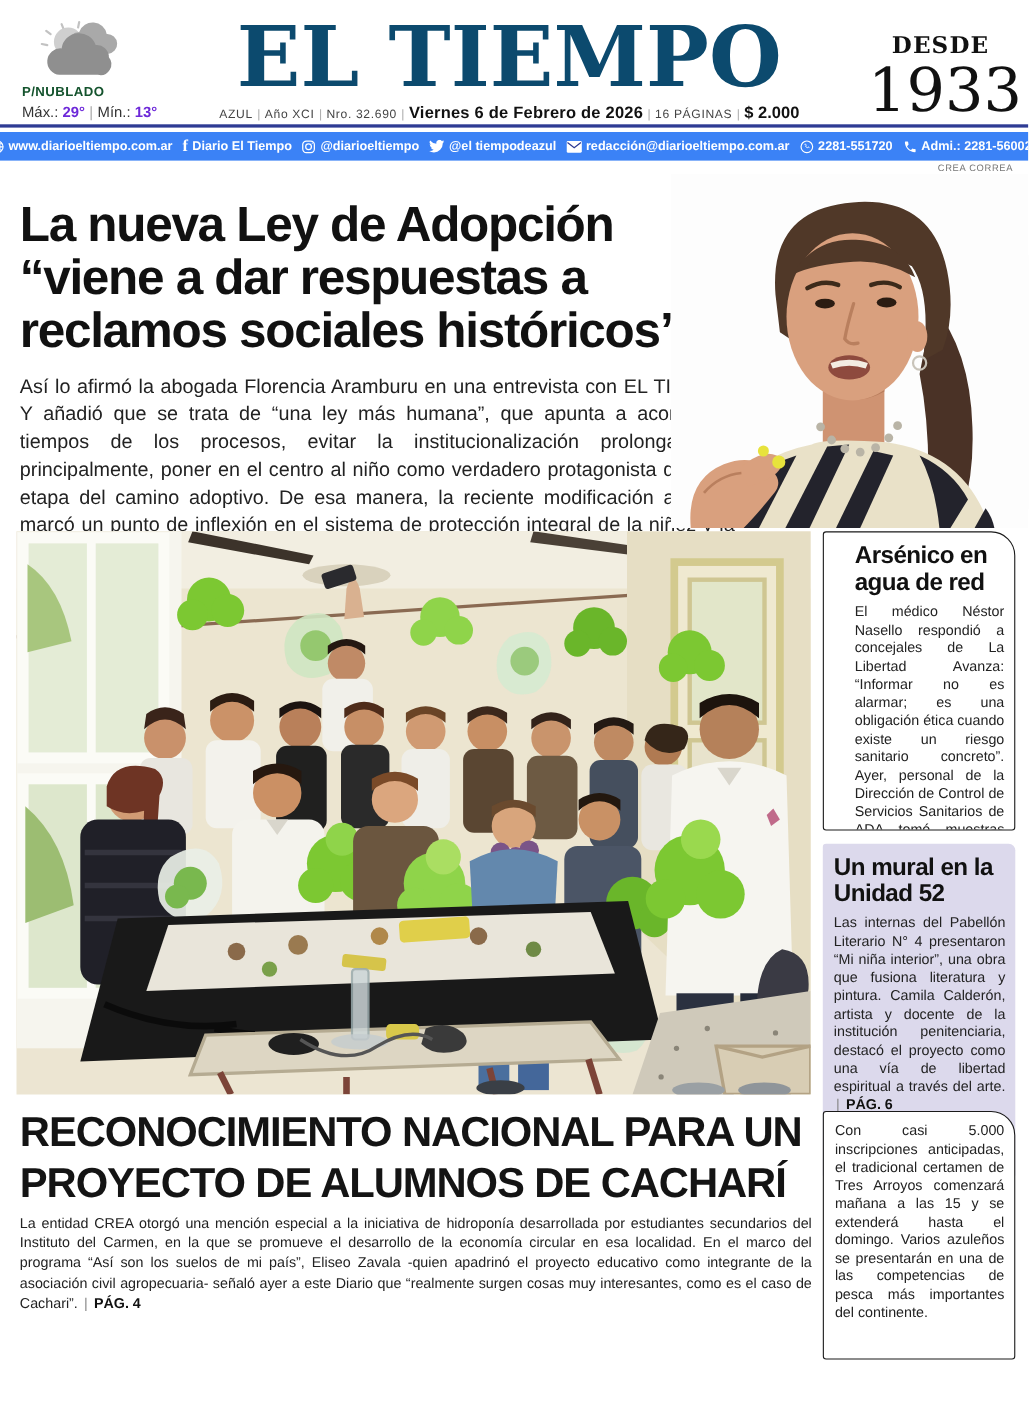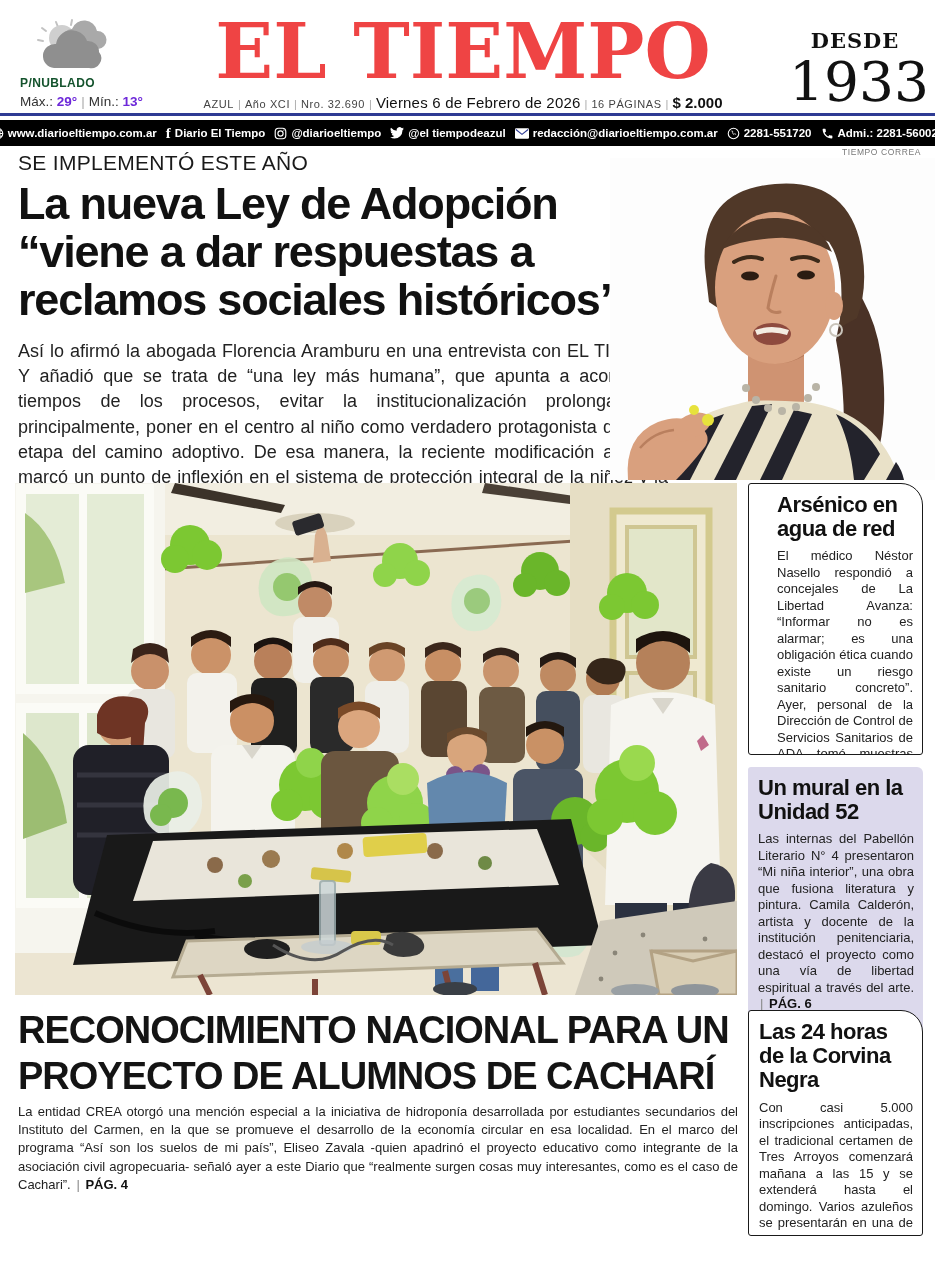--- a/index.html
+++ b/index.html
@@ -12,33 +12,33 @@
   
   .weather { position:absolute; left:20px; top:16px; width:170px; }
   .weather-icon { display:block; margin-left:14px; }
   .weather-cond { font-size:12px; font-weight:700; letter-spacing:.4px; margin-top:2px; color:#14532d; }
   .weather-temps { font-size:13.5px; margin-top:4px; color:#333; }
   .weather-temps b { color:#6d28d9; }
   .weather-temps .sep { color:#aaa; padding:0 4px; }
   .masthead { position:absolute; left:168px; top:14px; width:590px; text-align:center; }
   .masthead-title {
     font-family:"DejaVu Serif", serif; font-weight:700; font-size:76px; line-height:1;
-    color:#ef4444; letter-spacing:0px; white-space:nowrap;
+    color:#0c4a6e; letter-spacing:0px; white-space:nowrap;
   }
   .since { position:absolute; right:14px; top:28px; width:132px; text-align:center; font-family:"DejaVu Serif", serif; color:#111; }
   .since-label { font-size:21px; font-weight:700; letter-spacing:1px; }
   .since-year { font-size:55px; line-height:1; margin-top:2px; }
   .dateline { position:absolute; left:168px; top:94px; width:590px; text-align:center; white-space:nowrap; color:#444; }
   .dateline .small { font-size:11px; letter-spacing:.6px; }
   .dateline .sep { color:#aaa; padding:0 4px; font-size:11px; }
-  .dateline .date { font-size:15px; font-weight:400; color:#111; letter-spacing:.2px; }
+  .dateline .date { font-size:15px; font-weight:700; color:#111; letter-spacing:.2px; }
   .dateline .price { font-size:15px; font-weight:700; color:#111; }
   .top-rule { position:absolute; left:0; top:113px; width:935px; height:3px; background:#2e3b94; }
   .contact-bar {
-    position:absolute; left:0; top:120px; width:935px; height:26px; background:#000000;
+    position:absolute; left:0; top:120px; width:935px; height:26px; background:#3b82f6;
     display:flex; align-items:center; justify-content:center; gap:9px;
     color:#fff; font-size:11.5px; font-weight:700; white-space:nowrap; overflow:hidden;
   }
   .contact-item { display:inline-flex; align-items:center; gap:4px; }
   .contact-item svg { display:block; }
   .fb-glyph { font-family:"Liberation Serif", serif; font-weight:700; font-size:15px; line-height:13px; }
   
   .kicker { position:absolute; left:18px; top:151px; font-size:21px; font-weight:400; letter-spacing:.3px; color:#1a1a1a; }
   .lead-headline {
     position:absolute; left:18px; top:180px; width:645px;
@@ -149,25 +149,24 @@
       <span>2281-551720</span>
     </span>
     <span class="contact-item">
       <svg width="13" height="13" viewBox="0 0 24 24" fill="#fff">
           <path d="M6.6 10.8c1.4 2.8 3.8 5.1 6.6 6.6l2.2-2.2c.3-.3.7-.4 1-.2 1.1.4 2.3.6 3.6.6.6 0 1 .4 1 1V20c0 .6-.4 1-1 1C10.6 21 3 13.4 3 4c0-.6.4-1 1-1h3.5c.6 0 1 .4 1 1 0 1.2.2 2.4.6 3.6.1.3 0 .7-.2 1l-2.3 2.2z"></path>
         </svg>
       <span>Admi.: 2281-560020</span>
     </span>
   </div>
 
-  <div class="kicker">SE IMPLEMENTÓ ESTE AÑO</div>
   <h1 class="lead-headline">La nueva Ley de Adopción “viene a dar respuestas a reclamos sociales históricos”</h1>
   <p class="lead-body"><span>Así lo afirmó la abogada Florencia Aramburu en una entrevista con EL TIEMPO. Y añadió que se trata de “una ley más humana”, que apunta a acortar los tiempos de los procesos, evitar la institucionalización prolongada y, principalmente, poner en el centro al niño como verdadero protagonista de cada etapa del camino adoptivo. De esa manera, la reciente modificación a la ley marcó un punto de inflexión en el sistema de protección integral de la niñez y la adolescencia.</span> <span class="pageref-sep">|</span> <span class="pageref">PÁG. 2</span></p>
 
-  <div class="photo-credit">TIEMPO CORREA</div>
+  <div class="photo-credit">CREA CORREA</div>
 
   <div class="portrait">
     <svg width="325" height="322" viewBox="0 0 325 322">
       <rect width="325" height="322" fill="#fdfdfd"></rect>
 
       <path d="M238 120 q34 40 36 110 q2 50 -14 92 l-28 0 q6 -80 -6 -140 z" fill="#4a3226"></path>
 
       <path d="M95 110 q-6 -78 70 -84 q72 -6 86 62 q8 40 -4 72 l-18 10 q8 -60 -10 -86 q-50 -26 -96 2 q-16 22 -12 66 l-12 -8 z" fill="#503828"></path>
 
       <path d="M138 190 h56 v58 h-56 z" fill="#cf9372"></path>
@@ -425,20 +424,19 @@
     <div class="sidebar-title">Arsénico en agua de red</div>
     <p class="sidebar-body"><span>El médico Néstor Nasello respondió a concejales de La Libertad Avanza: “Informar no es alarmar; es una obligación ética cuando existe un riesgo sanitario concreto”. Ayer, personal de la Dirección de Control de Servicios Sanitarios de ADA tomó muestras para analizar la calidad del agua en Azul.</span> <span class="pageref-sep">|</span> <span class="pageref">PÁG. 16</span></p>
   </div>
 
   <div class="sidebar-box tinted box-mural">
     <div class="sidebar-title">Un mural en la Unidad 52</div>
     <p class="sidebar-body"><span>Las internas del Pabellón Literario N° 4 presentaron “Mi niña interior”, una obra que fusiona literatura y pintura. Camila Calderón, artista y docente de la institución penitenciaria, destacó el proyecto como una vía de libertad espiritual a través del arte.</span> <span class="pageref-sep">|</span> <span class="pageref">PÁG. 6</span></p>
   </div>
 
   <div class="sidebar-box bordered box-corvina">
-    <div class="sidebar-title">Las 24 horas de la Corvina Negra</div>
     <p class="sidebar-body"><span>Con casi 5.000 inscripciones anticipadas, el tradicional certamen de Tres Arroyos comenzará mañana a las 15 y se extenderá hasta el domingo. Varios azuleños se presentarán en una de las competencias de pesca más importantes del continente.</span>  </p>
   </div>
 
   <h2 class="bottom-headline">RECONOCIMIENTO NACIONAL PARA UN PROYECTO DE ALUMNOS DE CACHARÍ</h2>
   <p class="bottom-body"><span>La entidad CREA otorgó una mención especial a la iniciativa de hidroponía desarrollada por estudiantes secundarios del Instituto del Carmen, en la que se promueve el desarrollo de la economía circular en esa localidad. En el marco del programa “Así son los suelos de mi país”, Eliseo Zavala -quien apadrinó el proyecto educativo como integrante de la asociación civil agropecuaria- señaló ayer a este Diario que “realmente surgen cosas muy interesantes, como es el caso de Cachari”.</span> <span class="pageref-sep">|</span> <span class="pageref">PÁG. 4</span></p>
 
 </div>
 
 </body></html>

